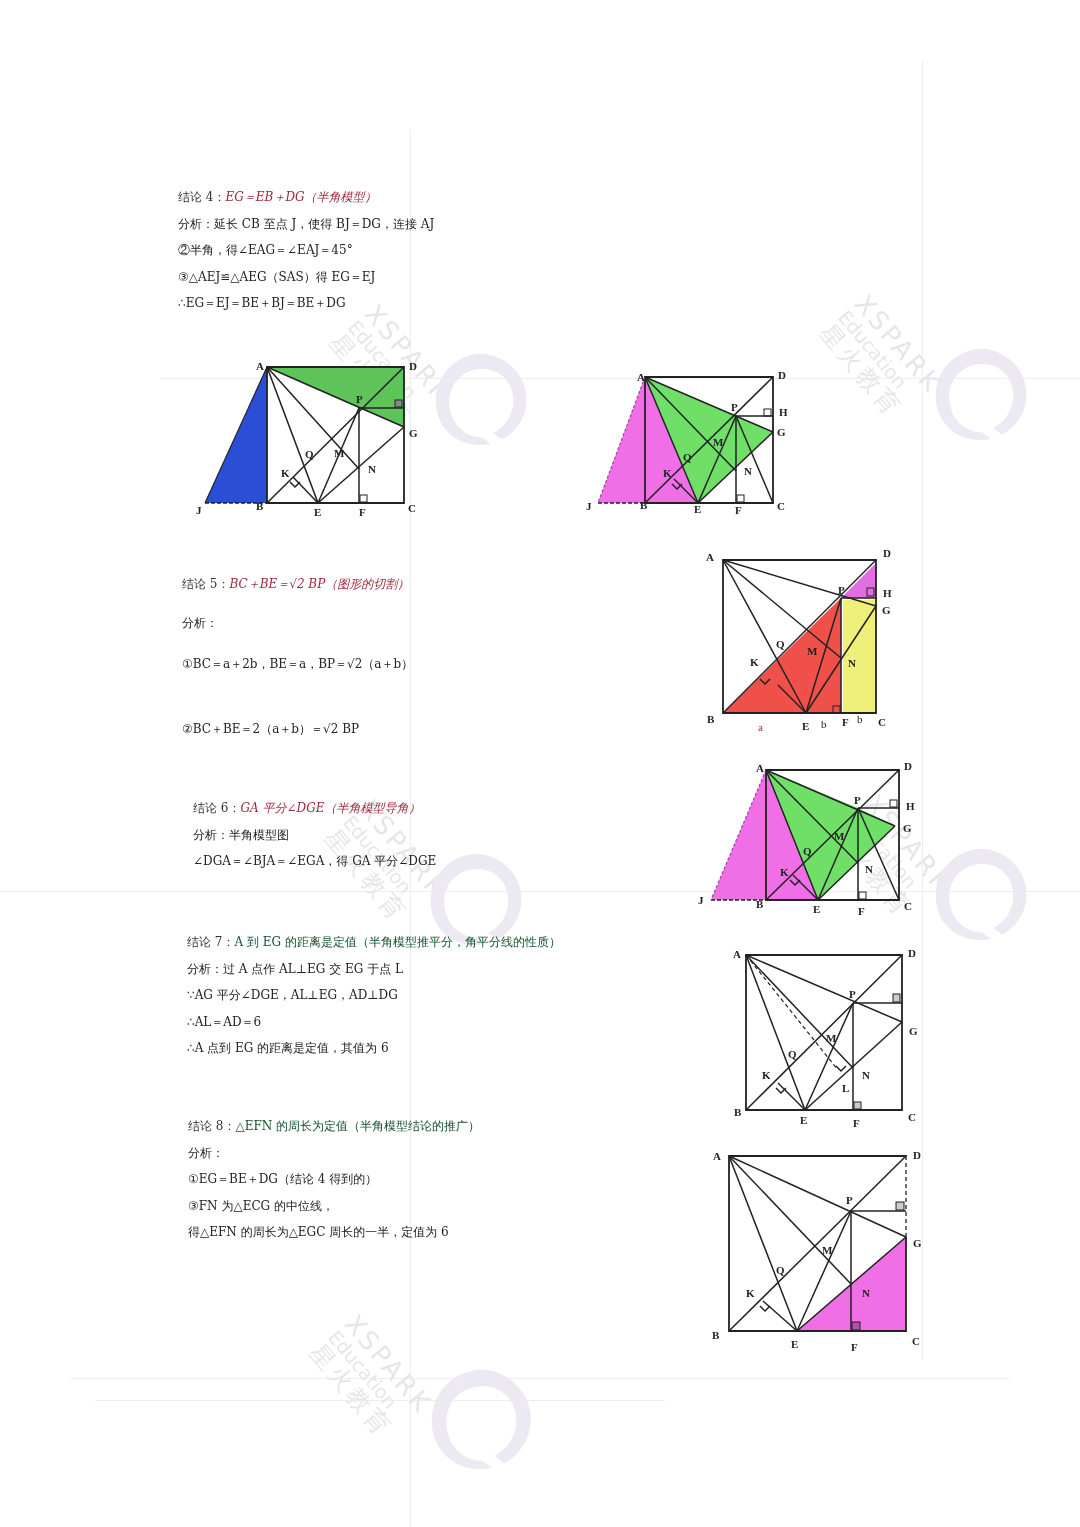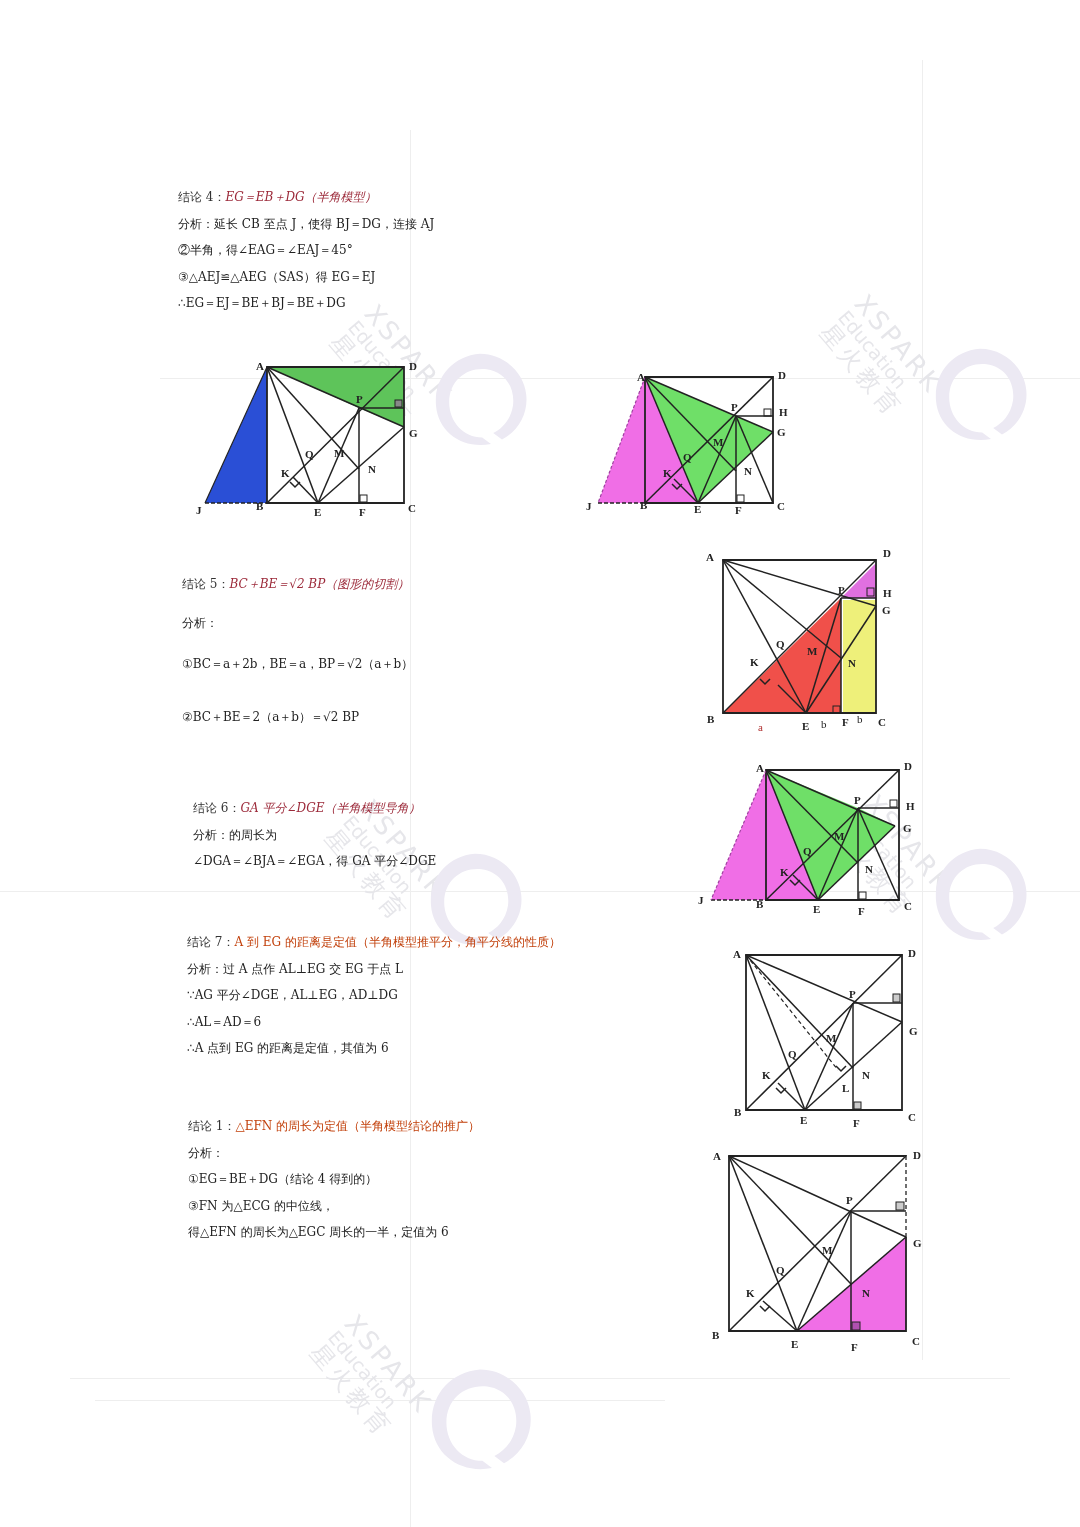--- a/index.html
+++ b/index.html
@@ -19,21 +19,21 @@
   .wm-text .big { font-size:26px; letter-spacing:3px; display:block; }
   .wm-text .mid { font-size:19px; display:block; }
   .wm-text .cn { font-size:24px; letter-spacing:4px; display:block; }
   .section { position:absolute; }
   .line {
     font-size:12px; line-height:26.5px; white-space:nowrap;
     font-family:"DejaVu Serif", "Liberation Serif", serif;
   }
   .title { color:#333; }
   .title .red { color:#9c2a3a; font-style:italic; }
-  .title .redn { color:#c2410c; }
+  .title .redn { color:#14532d; }
   .fig { position:absolute; }
   .fig text { font-family:"Liberation Serif", "DejaVu Serif", serif; font-size:11px; font-weight:bold; fill:#222; }
 </style>
 </head>
 <body>
 
 <div class="wm-line" style="left:410px;top:130px;width:1px;height:1400px;"></div>
 <div class="wm-line" style="left:922px;top:60px;width:1px;height:1300px;"></div>
 <div class="wm-line" style="left:0px;top:891px;width:1080px;height:1px;"></div>
 <div class="wm-line" style="left:160px;top:378px;width:920px;height:1px;"></div>
@@ -171,21 +171,21 @@
       <text x="777" y="510">C</text>
   </g>
 </svg>
 
 <div class="section" style="left:182px;top:571px;">
   <div class="line title">
     <span>结论 5：</span><span class="red">BC＋BE＝√2 BP</span><span class="red">（图形的切割）</span>
   </div>
   <div class="line" style="margin-top:12px;">分析：</div>
   <div class="line" style="margin-top:15px;text-align:center;">①BC＝a＋2b，BE＝a，BP＝√2（a＋b）</div>
-  <div class="line" style="margin-top:26px;">②BC＋BE＝2（a＋b）＝√2 BP</div>
+  <div class="line" style="margin-top:38px;">②BC＋BE＝2（a＋b）＝√2 BP</div>
 </div>
 
 <svg class="fig" style="left:700px;top:545px;" width="210" height="195" viewBox="700 545 210 195">
   <polygon points="723,713 841,598 841,713" fill="#f0504a"></polygon>
   <polygon points="841,598 876,563 876,598" fill="#e070e0"></polygon>
   <polygon points="843,600 876,600 876,713 843,713" fill="#eef07a"></polygon>
   <polygon points="723,560 876,560 876,713 723,713" fill="none" stroke="#222" stroke-width="1.8"></polygon>
   <line x1="723" y1="713" x2="876" y2="560" stroke="#222" stroke-width="1.5"></line>
   <line x1="723" y1="560" x2="876" y2="606" stroke="#222" stroke-width="1.5"></line>
   <line x1="723" y1="560" x2="806" y2="713" stroke="#222" stroke-width="1.5"></line>
@@ -217,21 +217,21 @@
     <text x="758" y="731" style="fill:#b03030;font-weight:normal">a</text>
     <text x="821" y="728" style="font-weight:normal">b</text>
     <text x="857" y="723" style="font-weight:normal">b</text>
   </g>
 </svg>
 
 <div class="section" style="left:193px;top:771px;margin-top:24px;">
   <div class="line title">
     <span>结论 6：</span><span class="red">GA 平分∠DGE</span><span class="red">（半角模型导角）</span>
   </div>
-  <div class="line">分析：的周长为</div>
+  <div class="line">分析：半角模型图</div>
   <div class="line">∠DGA＝∠BJA＝∠EGA，得 GA 平分∠DGE</div>
 </div>
 
 <svg class="fig" style="left:690px;top:755px;" width="230" height="170" viewBox="690 755 230 170">
   <polygon points="766,770 711,900 818,900" fill="#f06ee6"></polygon>
   <polygon points="766,770 858,808 895,826 818,900" fill="#6fdf68"></polygon>
   <polygon points="766,770 899,770 899,900 766,900" fill="none" stroke="#222" stroke-width="1.8"></polygon>
   <line x1="711" y1="900" x2="766" y2="900" stroke="#222" stroke-width="1.6" stroke-dasharray="4,2"></line>
   <line x1="766" y1="770" x2="711" y2="900" stroke="#a040a0" stroke-width="1.2" stroke-dasharray="3,2"></line>
   <line x1="766" y1="900" x2="899" y2="770" stroke="#222" stroke-width="1.5"></line>
@@ -303,21 +303,21 @@
     <text x="842" y="1092">L</text>
       <text x="734" y="1116">B</text>
     <text x="800" y="1124">E</text>
       <text x="853" y="1127">F</text>
     <text x="908" y="1121">C</text>
   </g>
 </svg>
 
 <div class="section" style="left:188px;top:1113px;">
   <div class="line title">
-    <span>结论 1：</span><span class="redn">△EFN 的周长为定值</span><span class="redn">（半角模型结论的推广）</span>
+    <span>结论 8：</span><span class="redn">△EFN 的周长为定值</span><span class="redn">（半角模型结论的推广）</span>
   </div>
   <div class="line">分析：</div>
   <div class="line">①EG＝BE＋DG（结论 4 得到的）</div>
   <div class="line">③FN 为△ECG 的中位线，</div>
   <div class="line">得△EFN 的周长为△EGC 周长的一半，定值为 6</div>
 </div>
 
 <svg class="fig" style="left:700px;top:1135px;" width="240" height="220" viewBox="700 1135 240 220">
   <polygon points="797,1331 906,1237 906,1331" fill="#f06ee6"></polygon>
   <polygon points="729,1156 906,1156 906,1331 729,1331" fill="none" stroke="#222" stroke-width="1.8"></polygon>

